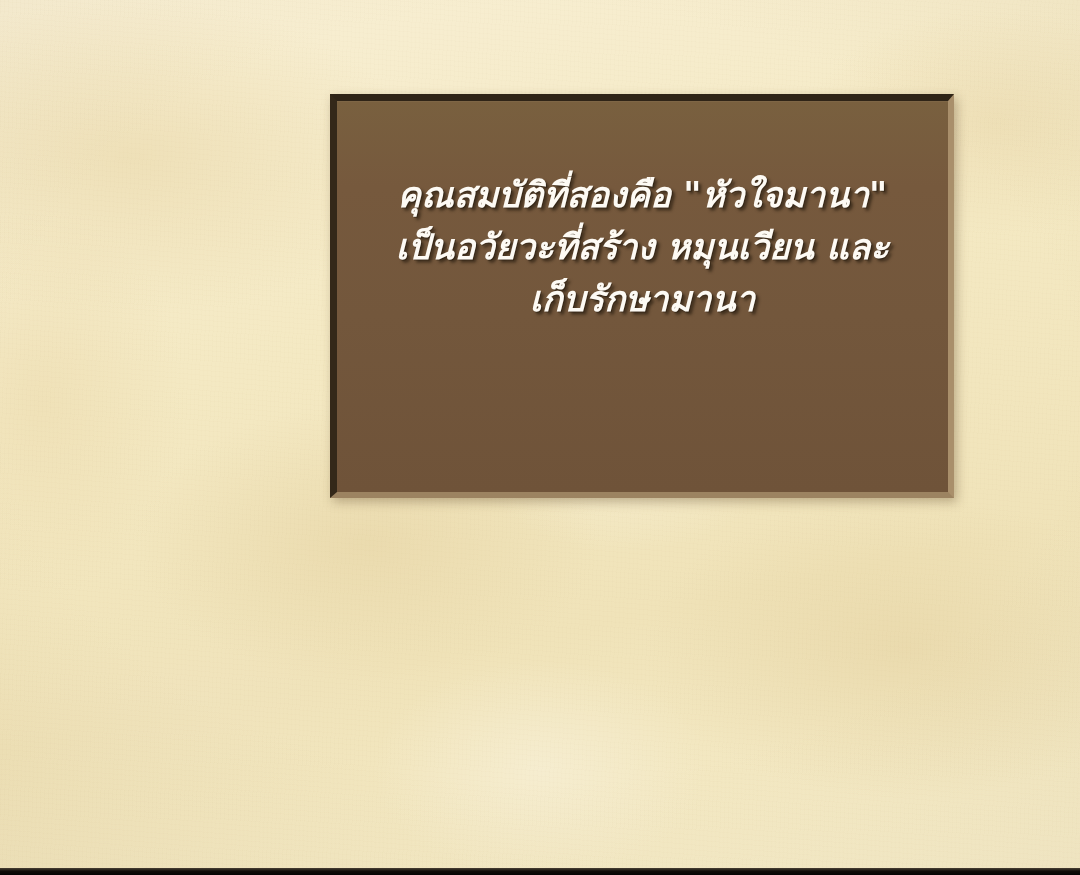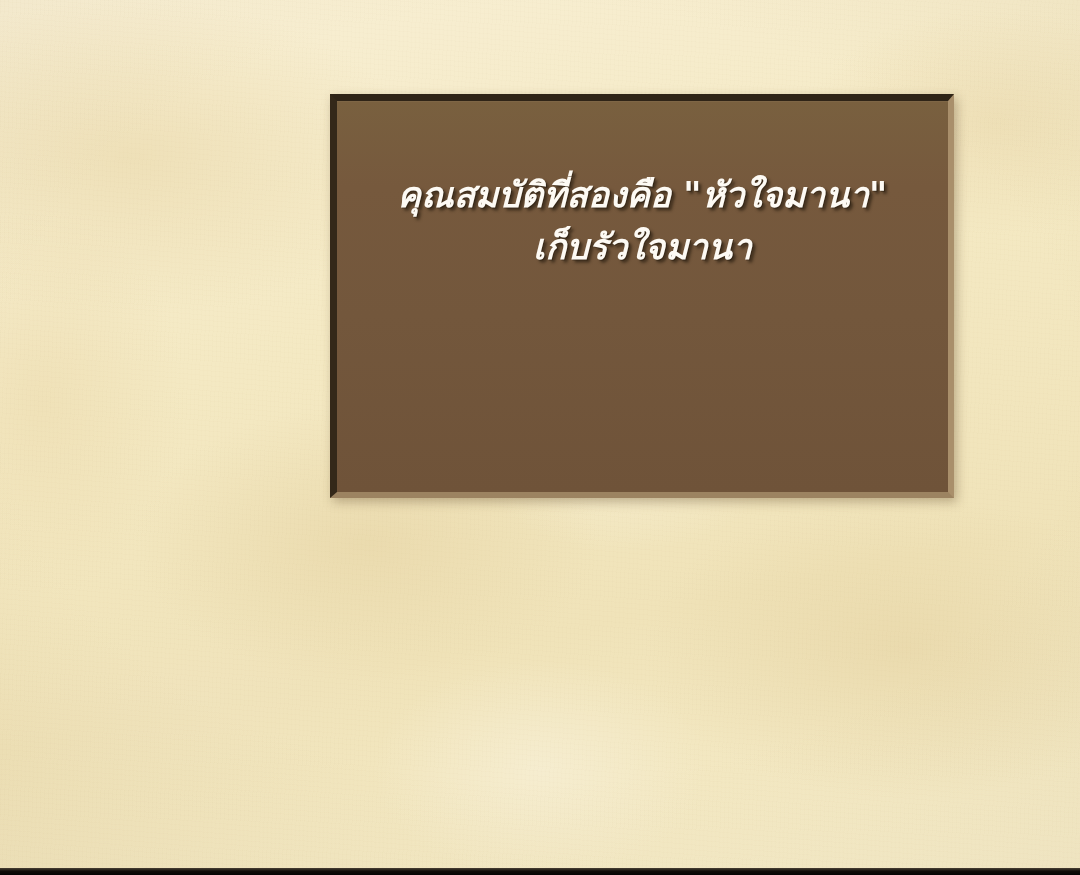--- a/index.html
+++ b/index.html
@@ -115,19 +115,20 @@
 
 <div id="page">
 
   <div id="parchment-texture"></div>
   <div id="parchment-grain"></div>
   <div id="parchment-vignette"></div>
 
   <div id="caption-panel">
     <div id="caption-text">
       <span class="caption-line">คุณสมบัติที่สองคือ "หัวใจมานา"</span>
-      <span class="caption-line">เก็บรัวใจมานา</span>
+      <span class="caption-line">เป็นอวัยวะที่สร้าง หมุนเวียน และ</span>
+      <span class="caption-line">เก็บรักษามานา</span>
     </div>
   </div>
 
   <div id="bottom-edge"></div>
 
 </div>
 
 </body></html>

